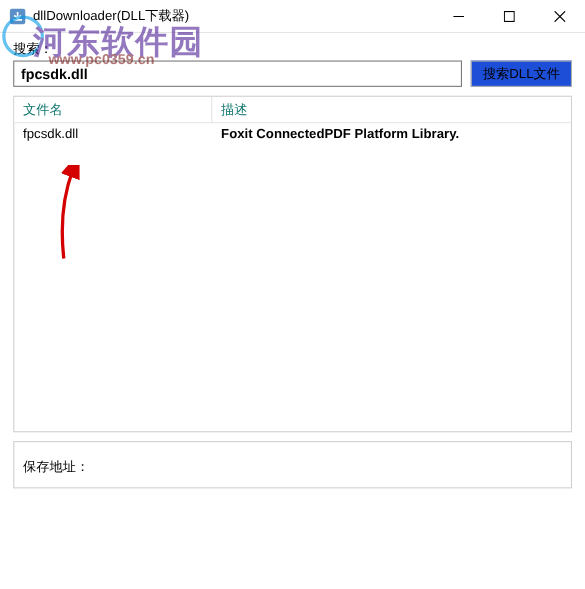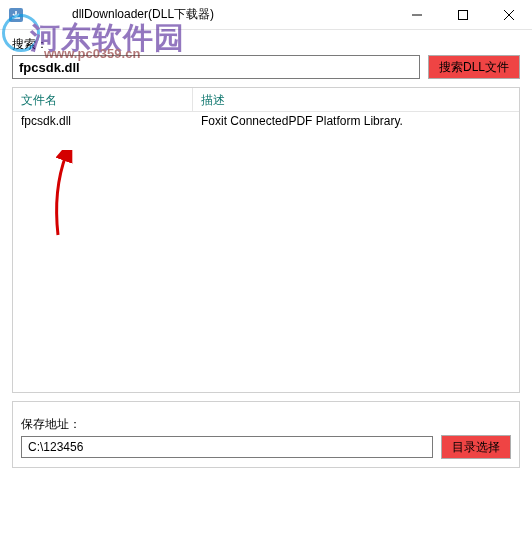--- a/index.html
+++ b/index.html
@@ -25,21 +25,20 @@
   height: 16px;
   margin-right: 6px;
   display: inline-flex;
   align-items: center;
   justify-content: center;
 }
 .titlebar-title {
   flex: 1;
   color: #000;
   font-size: 12px;
-  margin-left: 42px;
 }
 .win-controls {
   display: flex;
   height: 100%;
 }
 .win-btn {
   width: 46px;
   height: 100%;
   display: flex;
   align-items: center;
@@ -61,21 +60,21 @@
   border: 1px solid #7a7a7a;
   padding: 2px 6px;
   font-size: 13px;
   font-weight: bold;
   font-family: inherit;
 }
 .btn {
   height: 24px;
   padding: 0 10px;
   border: 1px solid #adadad;
-  background: #ef4444;
+  background: #1d4ed8;
   font-size: 12px;
   font-family: inherit;
   cursor: pointer;
 }
 .results-box {
   border: 1px solid #d0d0d0;
   height: 306px;
   background: #fff;
   margin-bottom: 8px;
   overflow: hidden;
@@ -100,21 +99,21 @@
   height: 20px;
 }
 .result-cell {
   padding: 2px 8px;
   font-size: 12px;
   color: #000;
   overflow: hidden;
   white-space: nowrap;
 }
 .cell-name { width: 180px; }
-.cell-desc { flex: 1; }
+.cell-desc { flex: 1; font-weight: bold; }
 .download-box {
   border: 1px solid #d0d0d0;
   padding: 14px 8px 8px 8px;
 }
 .path-row {
   display: flex;
   gap: 8px;
   align-items: center;
 }
 .path-input {
@@ -218,24 +217,20 @@
     <div class="results-body">
       <div class="result-row">
         <div class="result-cell cell-name">fpcsdk.dll</div>
         <div class="result-cell cell-desc">Foxit ConnectedPDF Platform Library.</div>
       </div>
     </div>
   </div>
 
   <div class="download-box">
     <div class="section-label">保存地址：</div>
-    <div class="path-row">
-      <input class="path-input" type="text" value="C:\123456" style="">
-      <button class="btn">目录选择</button>
-    </div>
   </div>
 
 </div>
 
 <div class="watermark">
   <div class="wm-circle"></div>
   <div class="wm-text1">河东软件园</div>
   <div class="wm-text2">www.pc0359.cn</div>
 </div>
 

